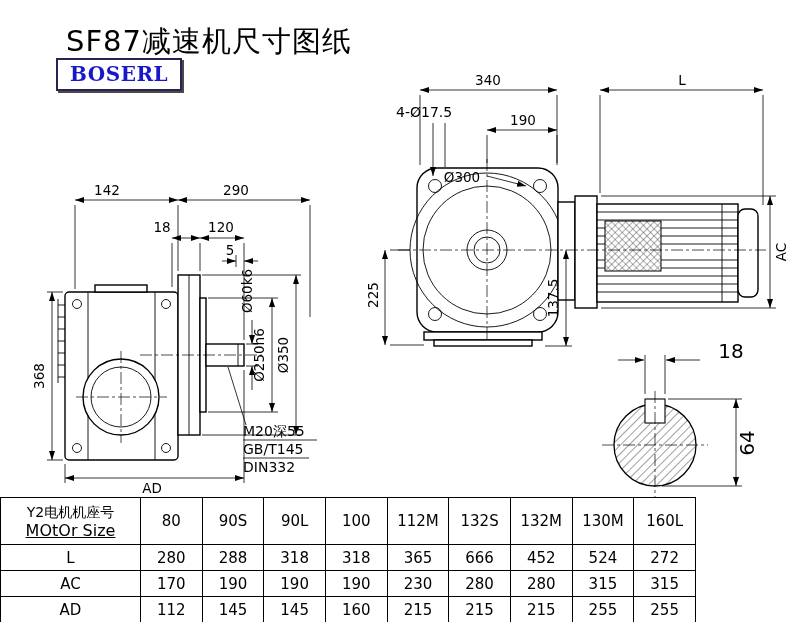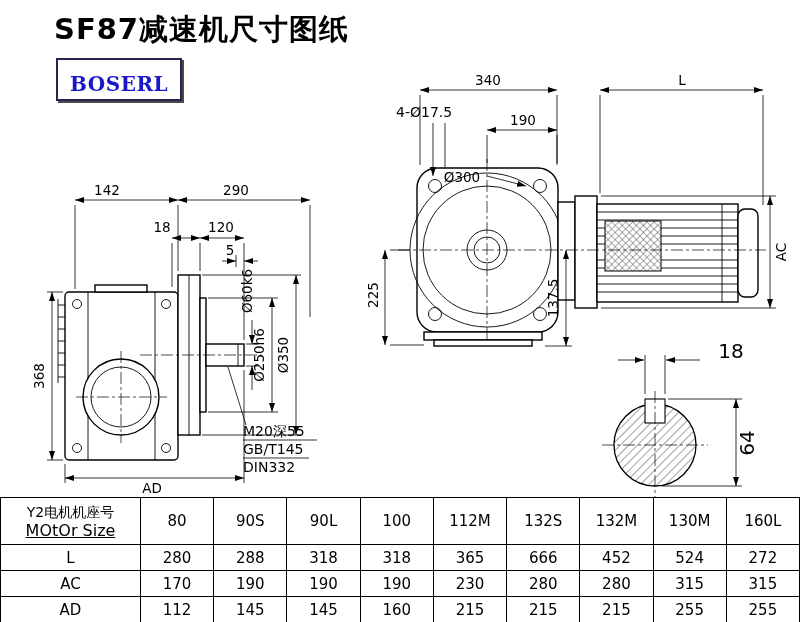--- a/index.html
+++ b/index.html
@@ -1,47 +1,47 @@
 <!DOCTYPE html>
 <html><head>
 <meta charset="utf-8">
 <style>
   html,body { margin:0; padding:0; }
   body {
     width:800px; height:622px; position:relative; background:#fff;
     font-family:"DejaVu Sans", sans-serif; overflow:hidden; color:#000;
   }
   .title {
-    position:absolute; top:10px; left:54px; margin:0;
-    font-size:29px; font-weight:bold; letter-spacing:1px; white-space:nowrap;
+    position:absolute; top:10px; left:54px; margin:12px;
+    font-size:29px; font-weight:normal; letter-spacing:1px; white-space:nowrap;
   }
   .logo {
     position:absolute; top:58px; left:56px; background:#fff; z-index:2;
-    border:2px solid #2a2253; box-shadow:2px 2px 0 #4a4a4a; padding:12px 12px 3px;
+    border:2px solid #2a2253; box-shadow:2px 2px 0 #4a4a4a; padding:2px 12px 3px;
   }
   .logo span {
     color:#1818c8; font-family:"DejaVu Serif", serif; font-weight:bold;
     font-size:20px; letter-spacing:0.5px;
   }
   svg.drawing { position:absolute; top:55px; left:0; }
 
   
   .ol  { fill:#fff; stroke:#000; stroke-width:1.4; }
   .tl  { fill:none; stroke:#000; stroke-width:0.9; }
   .dim { fill:none; stroke:#000; stroke-width:0.8; }
   .cl  { fill:none; stroke:#000; stroke-width:0.7; stroke-dasharray:12 3 3 3; }
 
   svg text { font-family:"DejaVu Sans", sans-serif; fill:#000; }
   .dt  { font-size:13.5px; text-anchor:middle; }
   .dtl { font-size:14px;  text-anchor:start; }
   .dtb { font-size:20px;  text-anchor:middle; }
 
   
   table.spec {
-    position:absolute; top:497px; left:0; width:800px; height:125px;
+    position:absolute; top:497px; left:0; width:696px; height:125px;
     border-collapse:collapse; table-layout:fixed;
     font-family:"DejaVu Sans", sans-serif;
   }
   table.spec th, table.spec td {
     border:1px solid #000; text-align:center; vertical-align:middle;
     padding:0; font-size:15px; font-weight:normal;
   }
   table.spec thead tr { height:47px; }
   table.spec tbody tr { height:26px; }
   .hdr-cn { font-size:14px; line-height:20px; }

